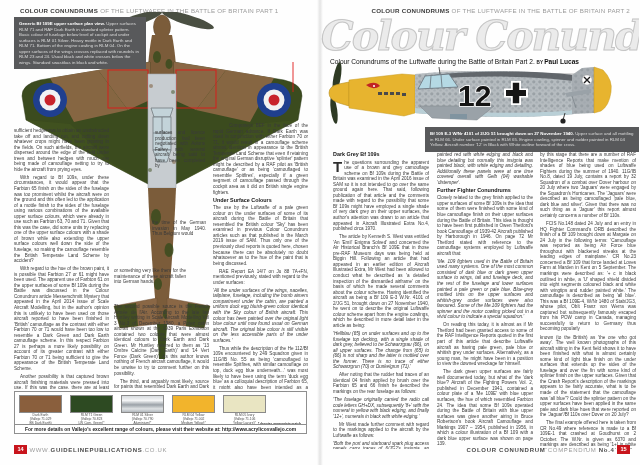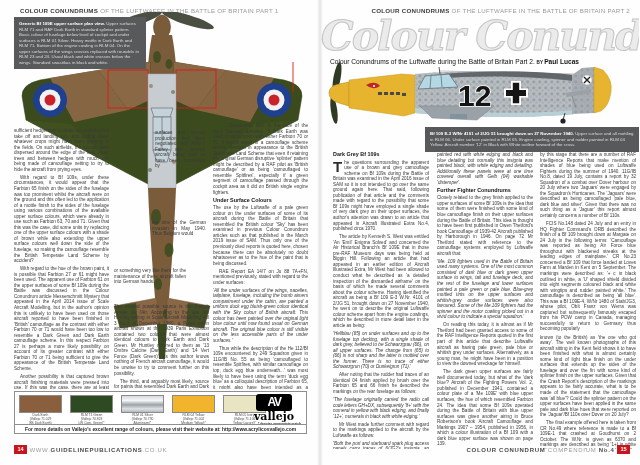--- a/index.html
+++ b/index.html
@@ -179,24 +179,20 @@
       </div>
       <div class="chip">
         <div class="sw" style="background-color: rgb(242, 180, 44);"></div>
         <div class="lbl"><span>RLM 04 Yellow</span><br><span>(Vallejo 71.002</span><br><span>Medium Yellow)*</span></div>
       </div>
       <div class="chip">
         <div class="sw" style="background-color: rgb(233, 229, 194);"></div>
         <div class="lbl"><span>RLM 05 Ivory</span><br><span>(Vallejo 71.106</span><br><span>Yellow Lazure)*</span></div>
       </div>
     </div>
-    <div class="vlogo">
-      <div class="avbox">AV</div>
-      <div class="vname">vallejo</div>
-    </div>
     <div class="vnote">* denotes appropriate match</div>
     <div class="vstrip">For more details on Vallejo's excellent range of colours, please visit their website at: http://www.acrylicosvallejo.com</div>
   </div>
 
   <div class="pgfooter" style="left:14px;">
     <span class="pagenum">14</span>
     <span><span>WWW.</span><span class="strong">GUIDELINEPUBLICATIONS</span><span>.CO.UK</span></span>
   </div>
 
   <div class="runhead" style="left:322px;width:308px;text-align:right;padding-right:8px;"><b>COLOUR CONUNDRUMS</b><span> OF THE LUFTWAFFE IN THE BATTLE OF BRITAIN PART 2</span></div>

